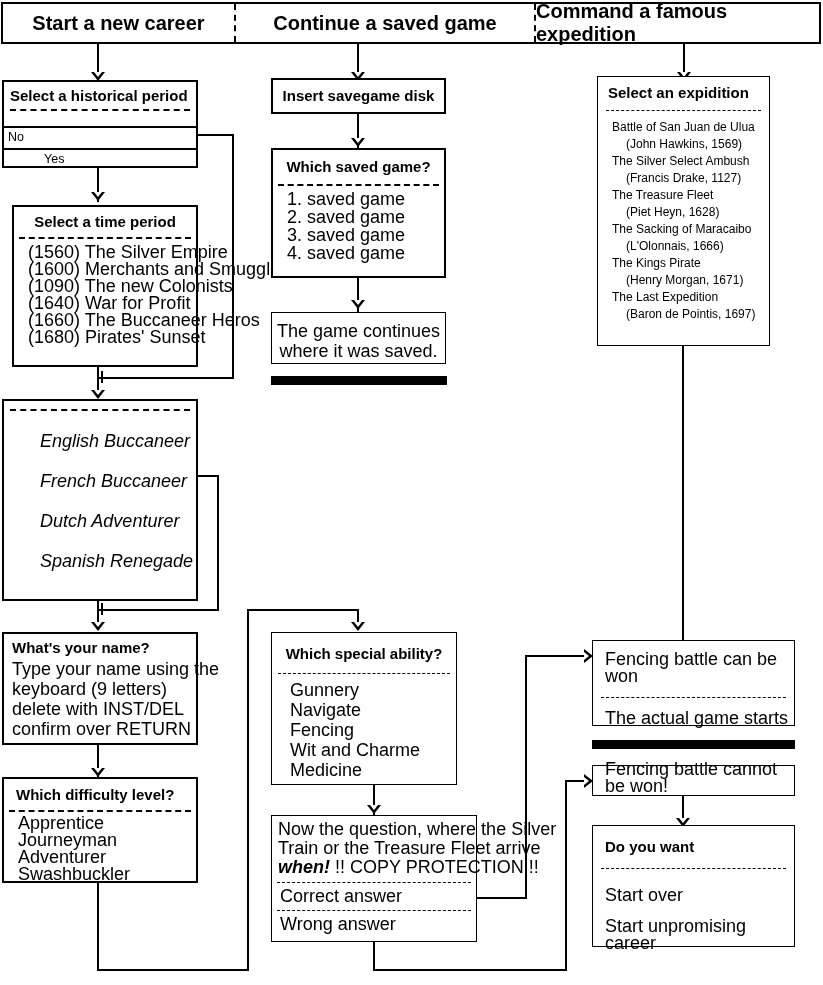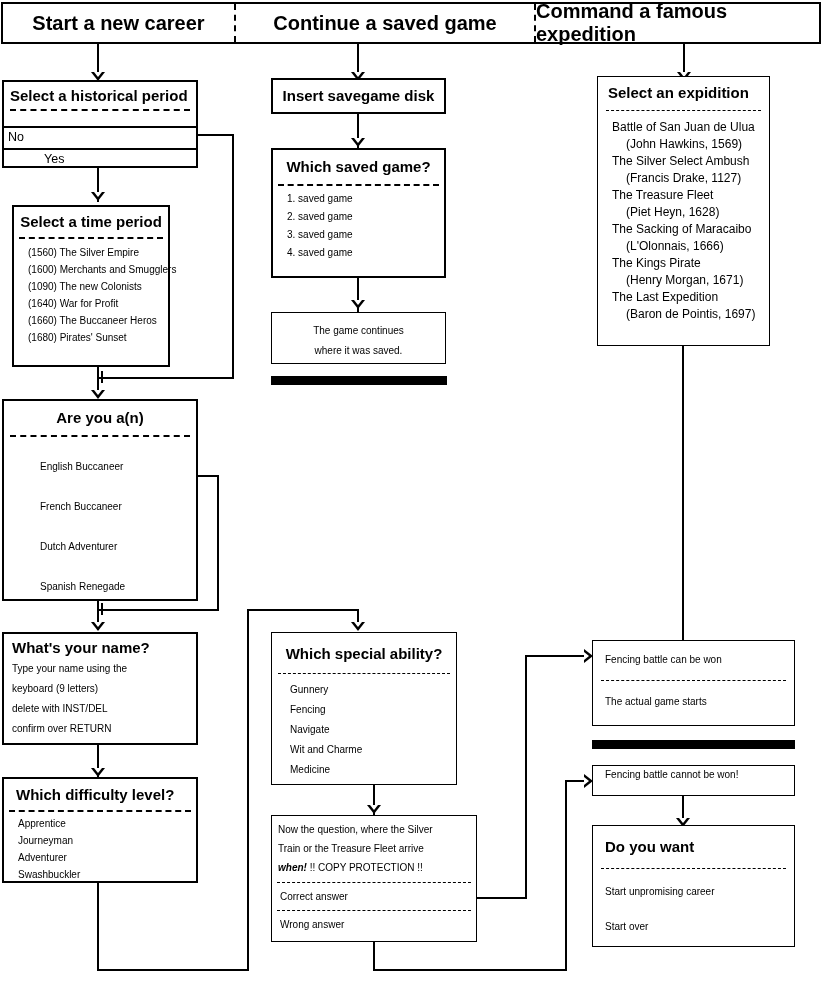--- a/index.html
+++ b/index.html
@@ -27,21 +27,21 @@
   .box.thin{border-width:1px;}
 
   .title{
     font-weight:bold;
     font-size:15px;
     line-height:18px;
     white-space:nowrap;
   }
   .title.c{text-align:center;}
   .body{
-    font-size:10px;
+    font-size:18px;
     line-height:17px;
   }
   .pad{padding:5px 6px;}
 
   
   .sep{
     border-top:2px dashed #000;
     margin:5px 0 4px 0;
     height:0;
   }
@@ -222,37 +222,36 @@
 
   <div class="box" style="left:2px;top:80px;width:196px;height:88px;">
     <div class="title pad" style="padding-bottom:2px;">Select a historical period</div>
     <div class="sep" style="margin:2px 6px 0 6px;"></div>
     <div style="position:absolute;left:0;right:0;top:44px;border-top:2px solid #000;"></div>
     <div class="optrow" style="position:absolute;left:0;right:0;top:46px;">No</div>
     <div style="position:absolute;left:0;right:0;top:66px;border-top:2px solid #000;"></div>
     <div class="optrow" style="position:absolute;left:0;right:0;top:68px;margin-left:36px;">Yes</div>
   </div>
 
-  <div class="box" style="left:12px;top:205px;width:158px;height:162px;">
+  <div class="box" style="left:12px;top:205px;width:186px;height:162px;">
     <div class="title c" style="padding:6px 4px 0 4px;">Select a time period</div>
     <div class="sep" style="margin:6px 5px 5px 5px;"></div>
     <div class="body" style="padding:0 6px;">
       <div class="row li">(1560) The Silver Empire</div>
       <div class="row li">(1600) Merchants and Smugglers</div>
       <div class="row li">(1090) The new Colonists</div>
       <div class="row li">(1640) War for Profit</div>
       <div class="row li">(1660) The Buccaneer Heros</div>
       <div class="row li">(1680) Pirates' Sunset</div>
     </div>
   </div>
 
   <div class="box" style="left:2px;top:399px;width:196px;height:202px;">
-    <div class="title c" style="padding:8px 4px 0 4px;">Are you a(n)</div>
     <div class="sep" style="margin:8px 6px 0 6px;"></div>
-    <div class="body" style="padding:10px 6px 0 6px;line-height:40px;">
+    <div class="body" style="padding:10px 6px 0 6px;line-height:40px;font-style:italic;">
       <div class="row" style="padding-left:30px;">English Buccaneer</div>
       <div class="row" style="padding-left:30px;">French Buccaneer</div>
       <div class="row" style="padding-left:30px;">Dutch Adventurer</div>
       <div class="row" style="padding-left:30px;">Spanish Renegade</div>
     </div>
   </div>
 
   <div class="box" style="left:2px;top:632px;width:196px;height:113px;">
     <div class="title" style="padding:5px 8px 0 8px;">What's your name?</div>
     <div class="body" style="padding:2px 8px 0 8px;line-height:20px;">
@@ -296,22 +295,22 @@
     </div>
   </div>
 
   <div class="endbar" style="left:271px;top:376px;width:176px;height:9px;"></div>
 
   <div class="box thin" style="left:271px;top:632px;width:186px;height:153px;">
     <div class="title c" style="padding:12px 4px 0 4px;">Which special ability?</div>
     <div class="sep thin" style="margin:10px 6px 6px 6px;"></div>
     <div class="body" style="padding:0 6px;line-height:20px;">
       <div class="row" style="padding-left:12px;">Gunnery</div>
+      <div class="row" style="padding-left:12px;">Navigate</div>
       <div class="row" style="padding-left:12px;">Fencing</div>
-      <div class="row" style="padding-left:12px;">Navigate</div>
       <div class="row" style="padding-left:12px;">Wit and Charme</div>
       <div class="row" style="padding-left:12px;">Medicine</div>
     </div>
   </div>
 
   <div class="box thin" style="left:271px;top:815px;width:206px;height:127px;">
     <div class="body" style="padding:4px 6px 0 6px;line-height:19px;">
       <div class="row">Now the question, where the Silver</div>
       <div class="row">Train or the Treasure Fleet arrive</div>
       <div class="row"><span class="b">when!</span><span> !! COPY PROTECTION !!</span></div>
@@ -354,24 +353,24 @@
   </div>
 
   <div class="box thin" style="left:592px;top:640px;width:203px;height:86px;">
     <div class="body" style="padding:10px 0 0 12px;">Fencing battle can be won</div>
     <div class="sep thin" style="margin:12px 8px 0 8px;"></div>
     <div class="body" style="padding:12px 0 0 12px;">The actual game starts</div>
   </div>
 
   <div class="endbar" style="left:592px;top:740px;width:203px;height:9px;"></div>
 
-  <div class="box thin" style="left:592px;top:765px;width:203px;height:31px;display:flex;align-items:flex-start;">
+  <div class="box thin" style="left:592px;top:765px;width:203px;height:31px;display:flex;align-items:flex-end;">
     <span class="body" style="padding-left:12px;">Fencing battle cannot be won!</span>
   </div>
 
   <div class="box thin" style="left:592px;top:825px;width:203px;height:122px;">
     <div class="title" style="padding:12px 0 0 12px;">Do you want</div>
     <div class="sep thin" style="margin:12px 8px 0 8px;"></div>
+    <div class="body" style="padding:18px 0 0 12px;">Start over</div>
     <div class="body" style="padding:14px 0 0 12px;">Start unpromising career</div>
-    <div class="body" style="padding:18px 0 0 12px;">Start over</div>
   </div>
 
 </div>
 
 </body></html>

